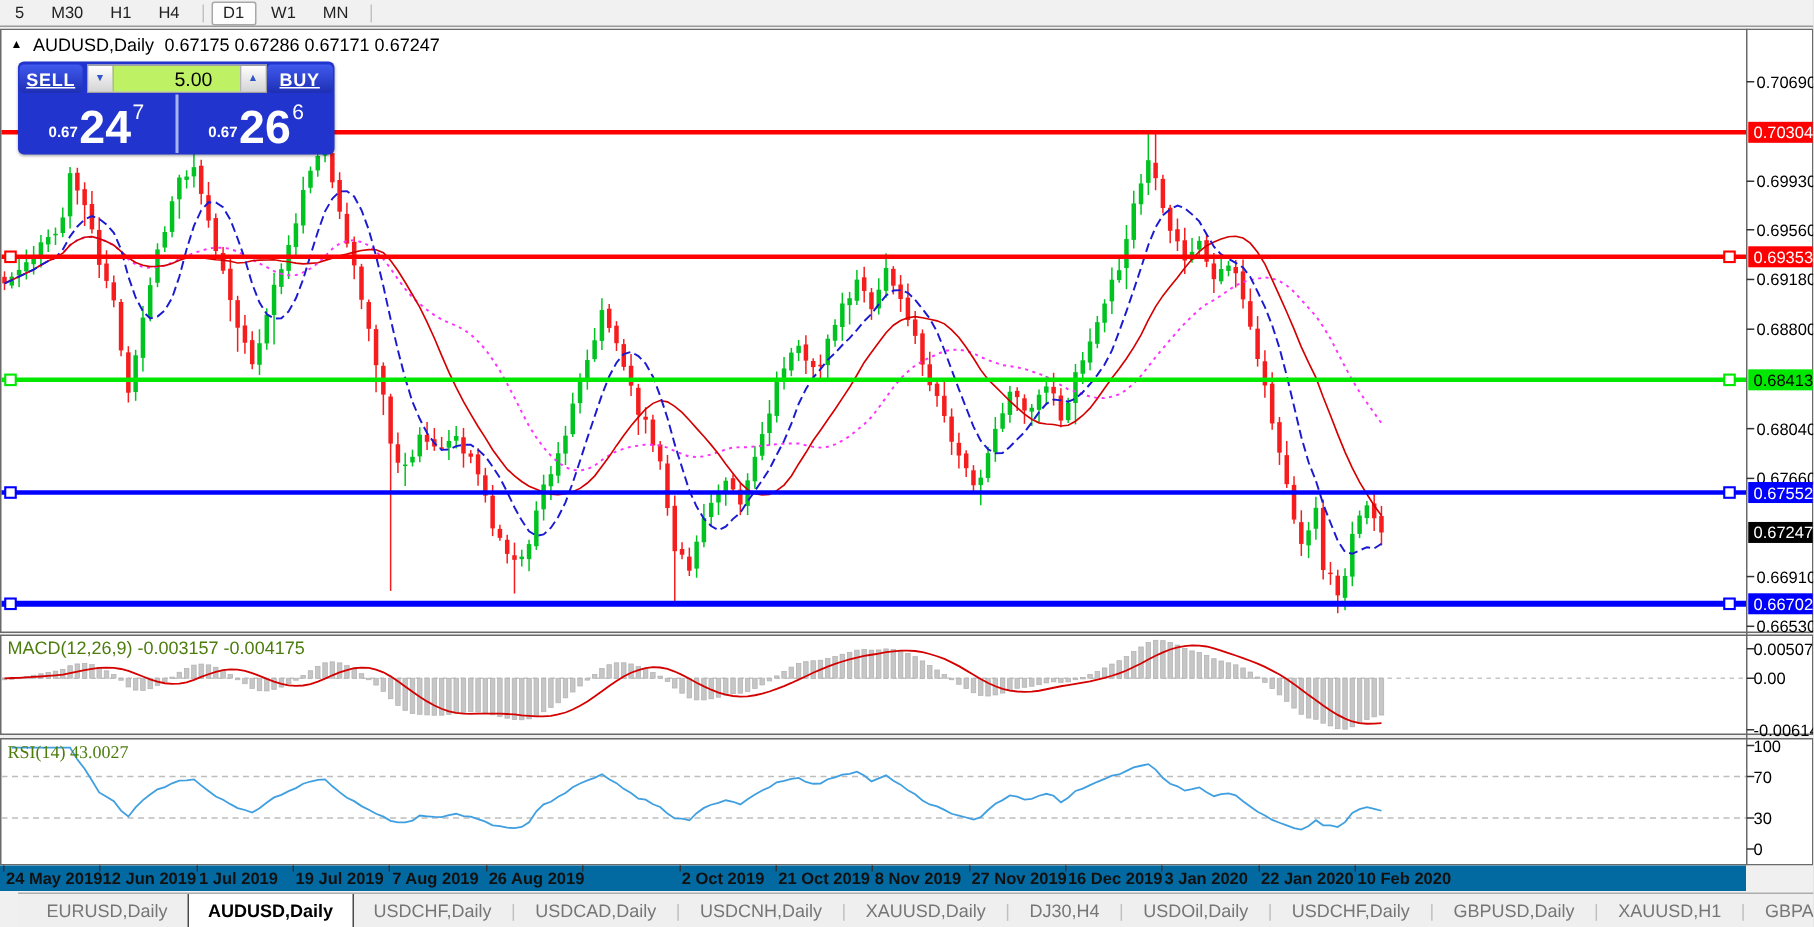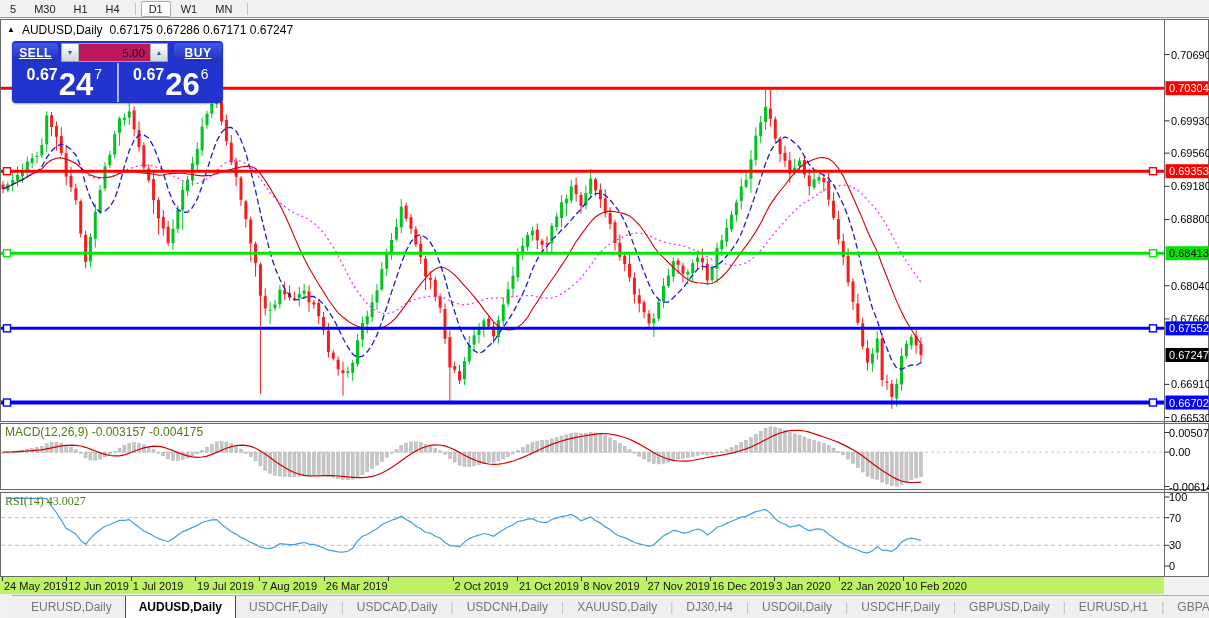--- a/index.html
+++ b/index.html
@@ -20,30 +20,30 @@
   .trade{position:absolute;left:12px;top:41px;width:211px;height:62px;background:#2134cd;border-radius:4px;
          box-shadow:0 1px 2px rgba(0,0,0,.35);}
   .trow1{display:flex;height:22px;align-items:center;padding:1px 1px 0 1px;box-sizing:border-box;}
   .sellbtn,.buybtn{background:linear-gradient(#4059ee,#1e2fb4);color:#fff;font-size:12px;font-weight:600;
          display:flex;align-items:center;justify-content:center;height:19px;border-radius:3px;letter-spacing:.5px;text-decoration:underline;}
   .sellbtn{width:45px;}
   .buybtn{width:48px;margin-left:auto;}
   .spin{display:flex;height:19px;background:#e8e8e8;border:1px solid #9f9f9f;margin-left:3px;box-sizing:border-box;}
   .spin .sbtn{width:16px;background:linear-gradient(#fefefe,#d4d4d4);display:flex;align-items:center;justify-content:center;
         font-size:7px;color:#3355cc;border:0;}
-  .spin .val{width:66px;background:#be185d;font-size:13px;color:#000;display:flex;align-items:center;justify-content:flex-end;
-        padding-right:5px;border-left:1px solid #b4b4b4;border-right:1px solid #b4b4b4;font-family:Liberation Serif, serif;}
+  .spin .val{width:66px;background:#bef264;font-size:13px;color:#000;display:flex;align-items:center;justify-content:flex-end;
+        padding-right:18px;border-left:1px solid #b4b4b4;border-right:1px solid #b4b4b4;}
   .trow2{display:flex;height:39px;}
   .pbox{flex:1;display:flex;align-items:flex-end;justify-content:center;color:#fff;padding-bottom:2px;}
   .pbox.right{border-left:2px solid #a9b4ef;}
-  .pbase{font-size:16px;font-weight:700;margin-bottom:16px;}
+  .pbase{font-size:10px;font-weight:700;margin-bottom:6px;}
   .pbig{font-size:31px;font-weight:700;line-height:1;margin:0 1px;}
   .psup{font-size:14px;align-self:flex-start;margin-top:3px;}
   
-  .date-scale{position:absolute;left:0;top:577px;width:1164px;height:17px;background:#bef264;}
+  .date-scale{position:absolute;left:0;top:577px;width:1164px;height:17px;background:#0369a1;font-weight:bold;}
   .dtick{position:absolute;top:0;width:1px;height:4px;background:#333;}
   .dlab{position:absolute;top:3px;font-size:11px;color:#111;white-space:nowrap;}
   
   .tabbar{position:absolute;left:12px;top:595px;width:100%;height:23px;background:#efefef;border-top:1px solid #adadad;
           display:flex;align-items:stretch;font-size:12px;color:#767676;padding-left:6px;box-sizing:border-box;}
   .tab{padding:0 13px;display:flex;align-items:center;white-space:nowrap;}
   .tab.active{background:#fff;color:#000;font-weight:600;border-left:1px solid #4a4a4a;border-right:1px solid #4a4a4a;}
   .tab-sep{color:#c0c0c0;display:flex;align-items:center;}
 </style>
 </head>
@@ -759,21 +759,21 @@
       <div class="dlab" style="left: 4px;">24 May 2019</div>
       <div class="dtick" style="left: 66.36px;"></div>
       <div class="dlab" style="left: 68.36px;">12 Jun 2019</div>
       <div class="dtick" style="left: 130.72px;"></div>
       <div class="dlab" style="left: 132.72px;">1 Jul 2019</div>
       <div class="dtick" style="left: 195.08px;"></div>
       <div class="dlab" style="left: 197.08px;">19 Jul 2019</div>
       <div class="dtick" style="left: 259.44px;"></div>
       <div class="dlab" style="left: 261.44px;">7 Aug 2019</div>
       <div class="dtick" style="left: 323.8px;"></div>
-      <div class="dlab" style="left: 325.8px;">26 Mar 2019</div>
+      <div class="dlab" style="left: 325.8px;">26 Aug 2019</div>
       <div class="dtick" style="left: 388.16px;"></div>
       <div class="dlab" style="left: 371px; margin-top: 38px;">13 Sep 2019</div>
       <div class="dtick" style="left: 452.52px;"></div>
       <div class="dlab" style="left: 454.52px;">2 Oct 2019</div>
       <div class="dtick" style="left: 516.88px;"></div>
       <div class="dlab" style="left: 518.88px;">21 Oct 2019</div>
       <div class="dtick" style="left: 581.24px;"></div>
       <div class="dlab" style="left: 583.24px;">8 Nov 2019</div>
       <div class="dtick" style="left: 645.6px;"></div>
       <div class="dlab" style="left: 647.6px;">27 Nov 2019</div>
@@ -799,17 +799,17 @@
       <span class="tab">XAUUSD,Daily</span>
       <span class="tab-sep">|</span>
       <span class="tab">DJ30,H4</span>
       <span class="tab-sep">|</span>
       <span class="tab">USDOil,Daily</span>
       <span class="tab-sep">|</span>
       <span class="tab">USDCHF,Daily</span>
       <span class="tab-sep">|</span>
       <span class="tab">GBPUSD,Daily</span>
       <span class="tab-sep">|</span>
-      <span class="tab">EURUSD,H1</span>
+      <span class="tab">XAUUSD,H1</span>
       <span class="tab-sep">|</span>
       <span class="tab">GBPAUD,H1</span>
     </div>
 </div>
 
 </body></html>

